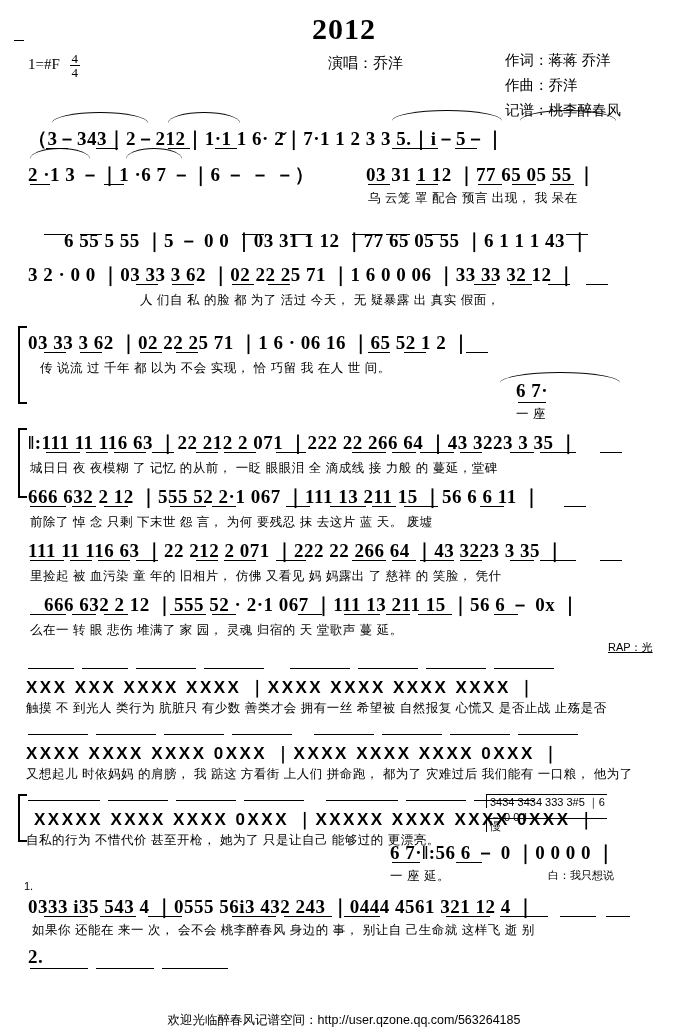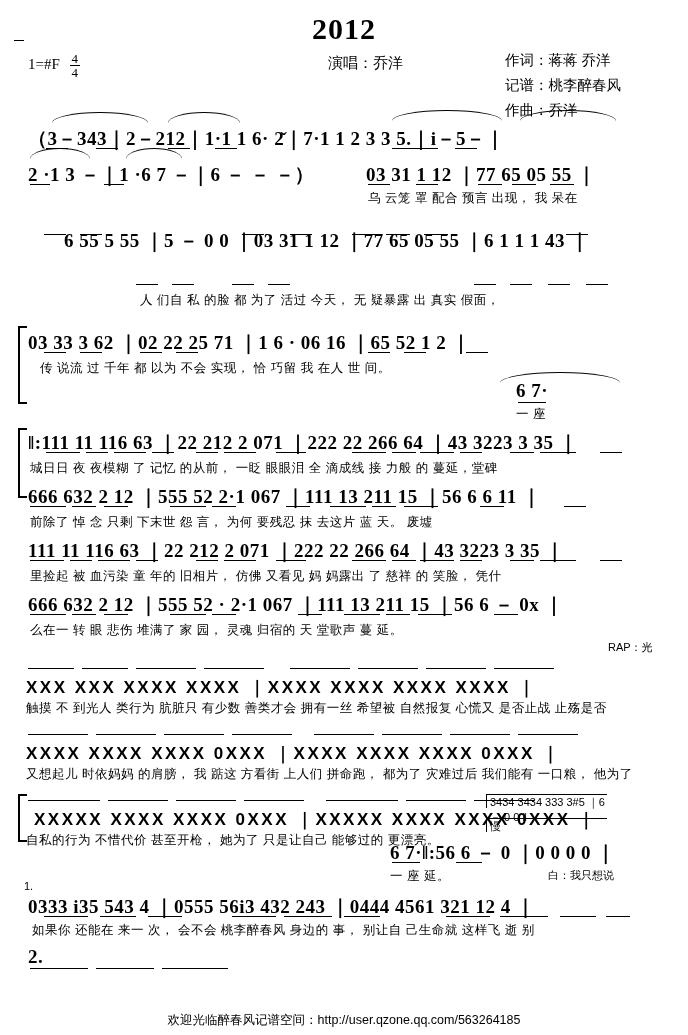--- a/index.html
+++ b/index.html
@@ -166,22 +166,22 @@
     <span class="frac">
       <span class="num">4</span>
       <span class="den">4</span>
     </span>
   </div>
 
   <div class="singer">演唱：乔洋</div>
 
   <div class="credits">
     <div>作词：蒋蒋 乔洋</div>
+    <div>作曲：乔洋</div>
     <div>记谱：桃李醉春风</div>
-    <div>作曲：乔洋</div>
   </div>
 
   <div class="staff">
 
     <div class="slur" style="left:52px; top:112px; width:96px;"></div>
     <div class="slur" style="left:168px; top:112px; width:72px;"></div>
     <div class="slur" style="left:392px; top:110px; width:110px;"></div>
     <div class="slur" style="left:520px; top:110px; width:96px;"></div>
 
     <div class="line" style="left:28px; top:126px;">（3－343｜2－212｜1·1 1 6·  2̌｜7·1 1 2 3 3 5.｜i－5－｜</div>
@@ -209,20 +209,21 @@
     <div class="line" style="left:28px; top:228px;margin-left:36px;">6 55 5  55 ｜5 － 0 0 ｜03 31 1   12 ｜77 65 05 55 ｜6 1 1 1  43 ｜</div>
     <div class="rule" style="left:44px; top:234px; width:22px;"></div>
     <div class="rule" style="left:80px; top:234px; width:22px;"></div>
     <div class="rule" style="left:242px; top:234px; width:22px;"></div>
     <div class="rule" style="left:290px; top:234px; width:22px;"></div>
     <div class="rule" style="left:352px; top:234px; width:24px;"></div>
     <div class="rule" style="left:386px; top:234px; width:24px;"></div>
     <div class="rule" style="left:424px; top:234px; width:24px;"></div>
     <div class="rule" style="left:566px; top:234px; width:22px;"></div>
 
+    <div class="line" style="left:28px; top:262px;">3 2 · 0 0 ｜03 33 3 62 ｜02 22 25 71 ｜1 6 0 0 06 ｜33 33 32 12 ｜</div>
     <div class="rule" style="left:136px; top:284px; width:22px;"></div>
     <div class="rule" style="left:172px; top:284px; width:22px;"></div>
     <div class="rule" style="left:232px; top:284px; width:22px;"></div>
     <div class="rule" style="left:268px; top:284px; width:22px;"></div>
     <div class="rule" style="left:474px; top:284px; width:22px;"></div>
     <div class="rule" style="left:510px; top:284px; width:22px;"></div>
     <div class="rule" style="left:548px; top:284px; width:22px;"></div>
     <div class="rule" style="left:586px; top:284px; width:22px;"></div>
     <div class="lyr" style="left:140px; top:292px;">人 们自 私 的脸   都 为了 活过 今天，    无  疑暴露  出 真实 假面，</div>
 
@@ -284,33 +285,33 @@
     <div class="rule" style="left:276px; top:560px; width:30px;"></div>
     <div class="rule" style="left:352px; top:560px; width:34px;"></div>
     <div class="rule" style="left:392px; top:560px; width:24px;"></div>
     <div class="rule" style="left:420px; top:560px; width:34px;"></div>
     <div class="rule" style="left:460px; top:560px; width:22px;"></div>
     <div class="rule" style="left:510px; top:560px; width:24px;"></div>
     <div class="rule" style="left:540px; top:560px; width:36px;"></div>
     <div class="rule" style="left:600px; top:560px; width:22px;"></div>
     <div class="lyr" style="left:30px; top:568px;">里捡起  被 血污染 童  年的 旧相片， 仿佛  又看见 妈 妈露出 了  慈祥 的 笑脸， 凭什</div>
 
-    <div class="line" style="left:28px; top:592px;">666 632 2 12 ｜555 52 · 2·1 067 ｜111 13 211 15 ｜56 6 － 0x ｜</div>
+    <div class="line" style="left:44px; top:592px;">666 632 2 12 ｜555 52 · 2·1 067 ｜111 13 211 15 ｜56 6 － 0x ｜</div>
     <div class="rule" style="left:30px; top:614px; width:36px;"></div>
     <div class="rule" style="left:72px; top:614px; width:24px;"></div>
     <div class="rule" style="left:104px; top:614px; width:24px;"></div>
     <div class="rule" style="left:170px; top:614px; width:36px;"></div>
     <div class="rule" style="left:212px; top:614px; width:24px;"></div>
     <div class="rule" style="left:298px; top:614px; width:24px;"></div>
     <div class="rule" style="left:344px; top:614px; width:36px;"></div>
     <div class="rule" style="left:386px; top:614px; width:24px;"></div>
     <div class="rule" style="left:418px; top:614px; width:34px;"></div>
     <div class="rule" style="left:494px; top:614px; width:24px;"></div>
     <div class="lyr" style="left:30px; top:622px;">么在一  转 眼 悲伤   堆满了 家  园，  灵魂  归宿的 天 堂歌声 蔓   延。</div>
-    <div class="small-note" style="left:608px; top:640px;">RAP：光</div>
+    <div class="small-note" style="left:608px; top:640px;text-decoration:underline;">RAP：光</div>
 
     <div class="rap" style="left:26px; top:676px;">XXX XXX XXXX XXXX ｜XXXX XXXX XXXX XXXX ｜</div>
     <div class="rule" style="left:28px; top:668px; width:46px;"></div>
     <div class="rule" style="left:82px; top:668px; width:46px;"></div>
     <div class="rule" style="left:136px; top:668px; width:60px;"></div>
     <div class="rule" style="left:204px; top:668px; width:60px;"></div>
     <div class="rule" style="left:290px; top:668px; width:60px;"></div>
     <div class="rule" style="left:358px; top:668px; width:60px;"></div>
     <div class="rule" style="left:426px; top:668px; width:60px;"></div>
     <div class="rule" style="left:494px; top:668px; width:60px;"></div>

